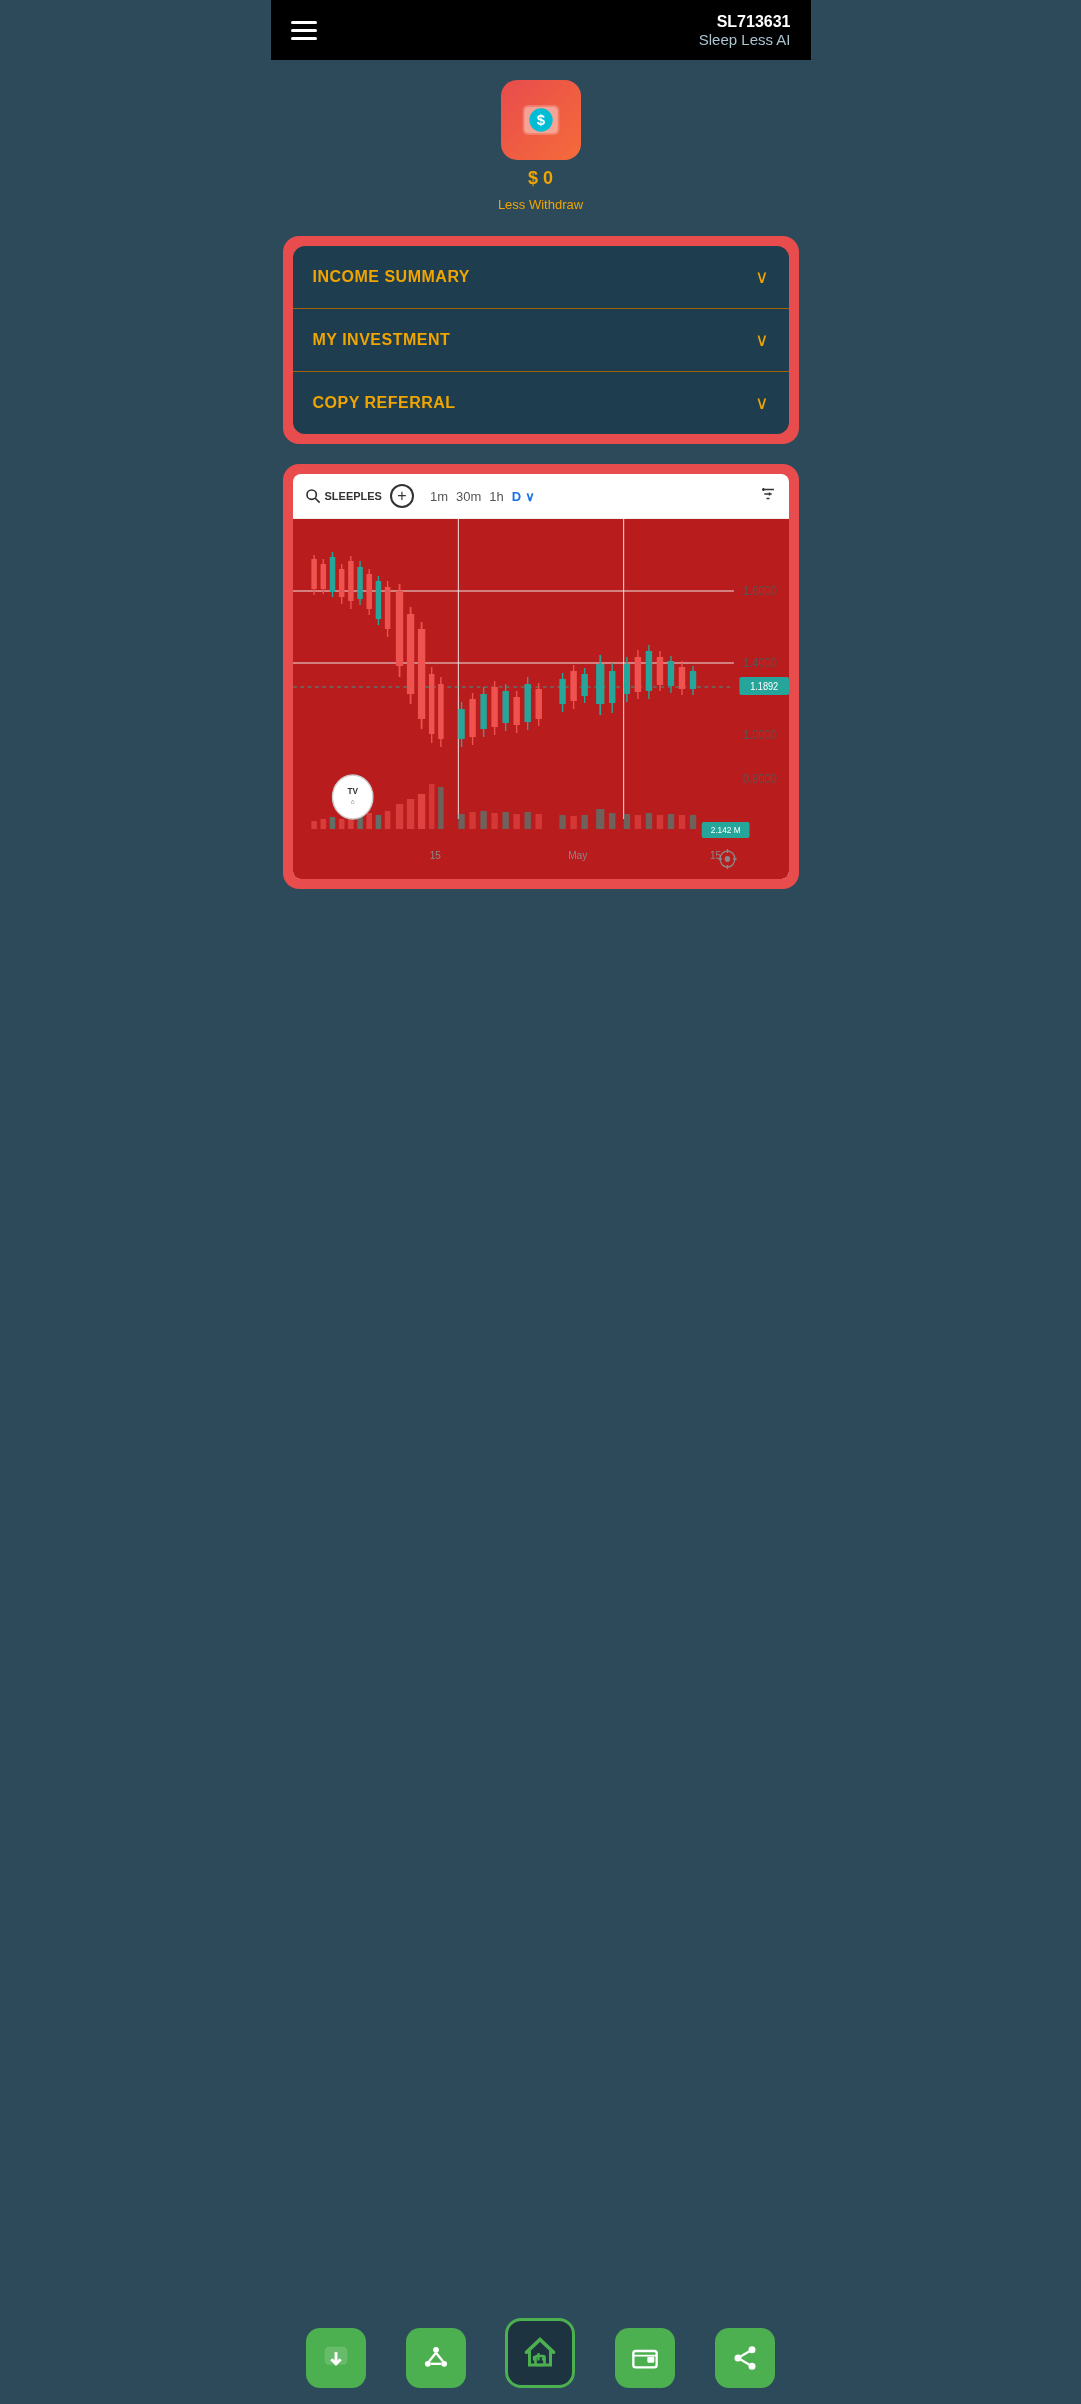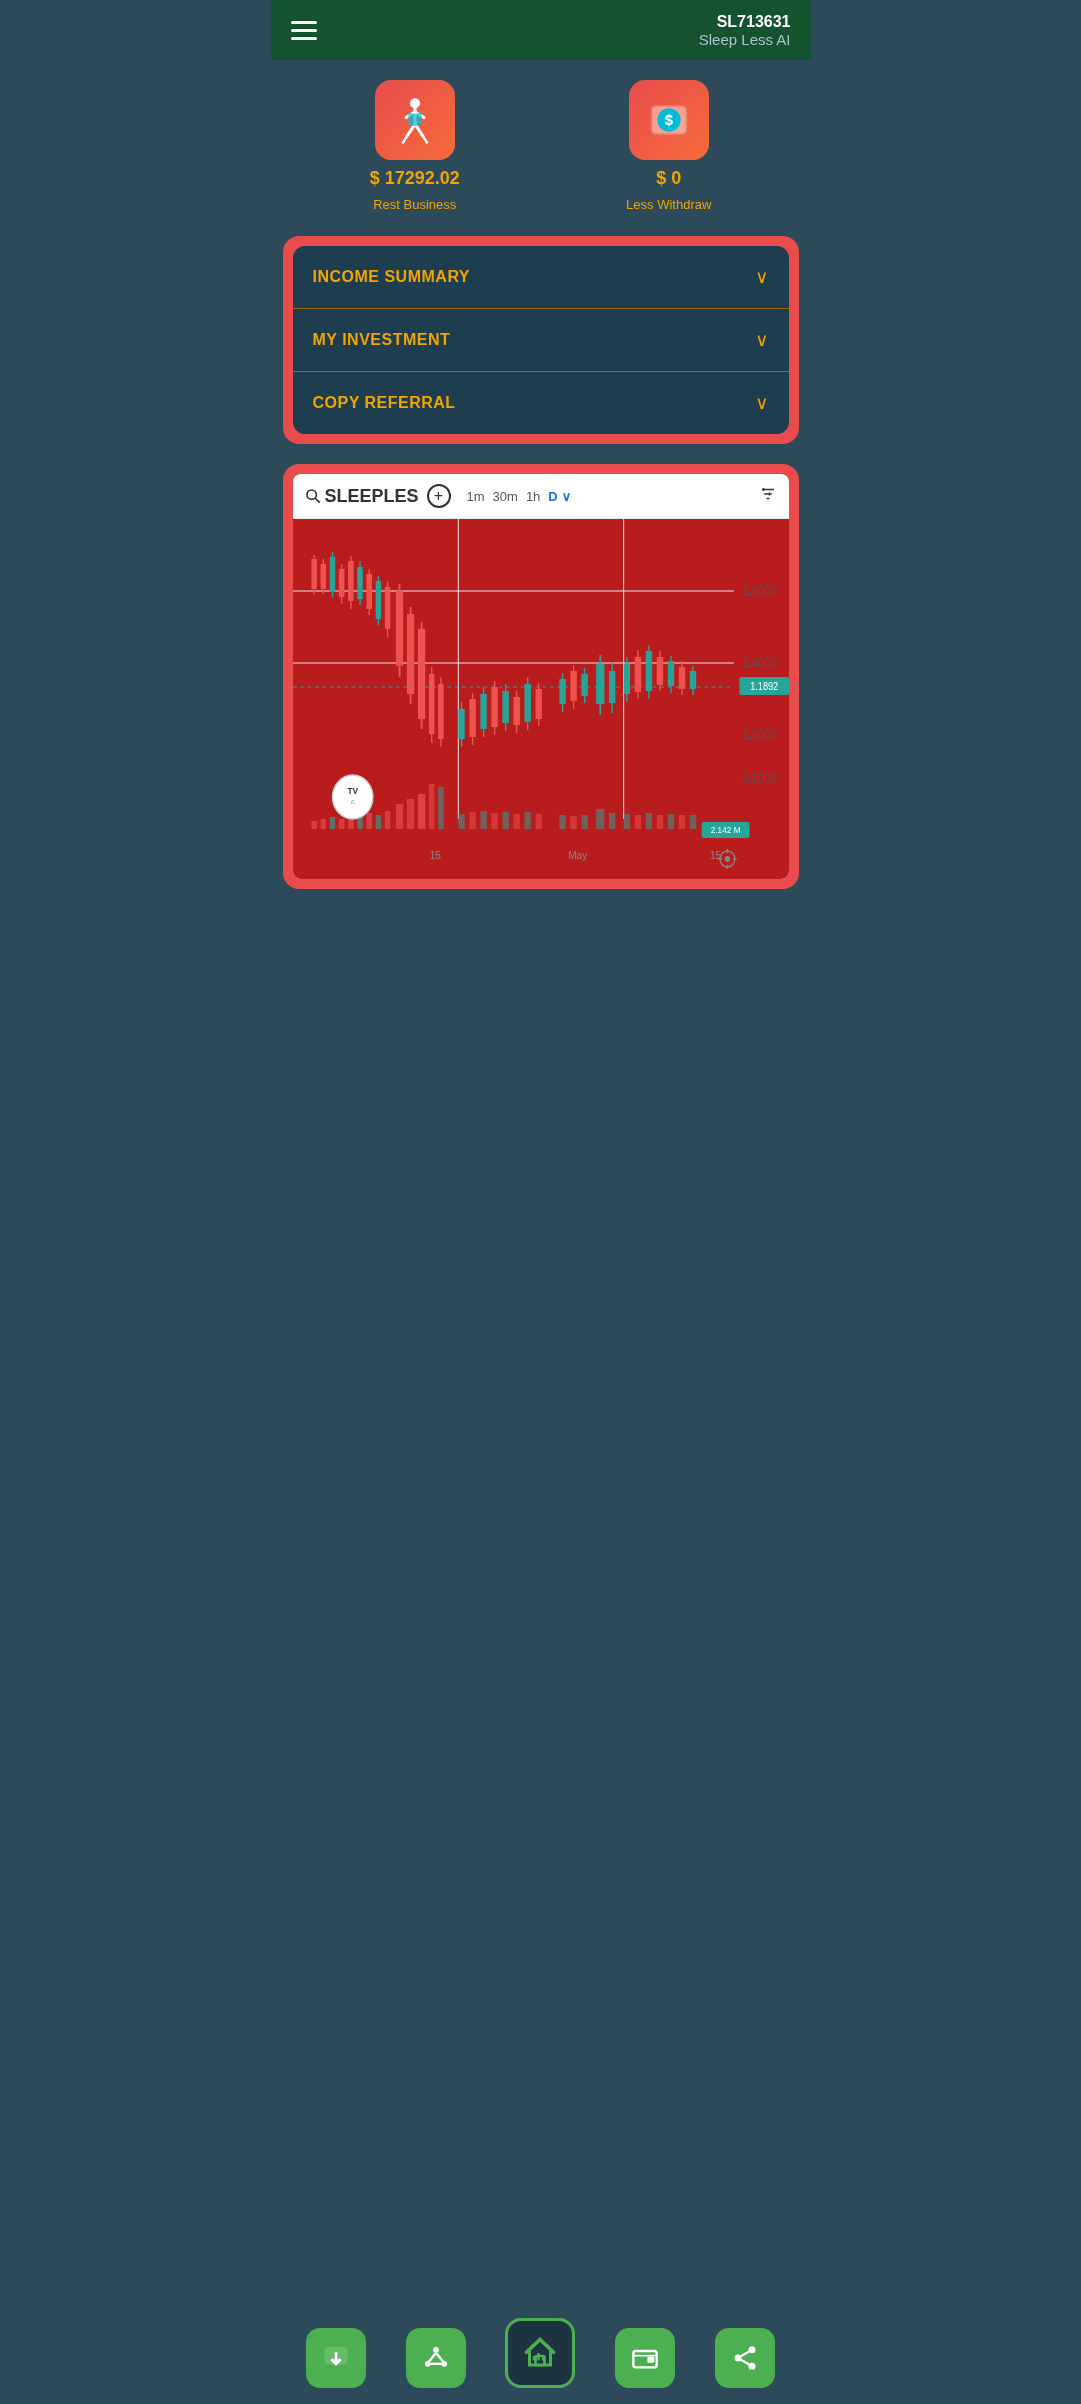--- a/index.html
+++ b/index.html
@@ -13,21 +13,21 @@
       min-height: 100vh;
       position: relative;
       overflow-x: hidden;
     }
 
     
     .header {
       display: flex;
       justify-content: space-between;
       align-items: center;
-      background-color: #14532d;
+      background-color: #000000;
       padding: 14px 20px;
       height: 60px;
     }
     .menu-icon {
       display: flex;
       flex-direction: column;
       gap: 5px;
       cursor: pointer;
     }
     .menu-icon span {
@@ -138,21 +138,21 @@
       align-items: center;
       gap: 8px;
       padding: 10px 12px;
       border-bottom: 1px solid #eee;
     }
     .chart-search {
       display: flex;
       align-items: center;
       gap: 4px;
       font-weight: bold;
-      font-size: 18px;
+      font-size: 11px;
       color: #333;
     }
     .chart-add-btn {
       width: 24px;
       height: 24px;
       border-radius: 50%;
       border: 2px solid #333;
       display: flex;
       align-items: center;
       justify-content: center;
@@ -249,40 +249,20 @@
       <span></span>
   </div>
   <div class="header-right">
     <div class="header-id">SL713631</div>
     <div class="header-subtitle">Sleep Less AI</div>
   </div>
 </div>
 
 <div class="cards-row">
 
-  <div class="card-item">
-    <div class="card-icon-wrap red-bg">
-      <svg viewBox="0 0 60 60" width="50" height="50">
-
-        <circle cx="30" cy="10" r="6" fill="white"></circle>
-        <line x1="30" y1="16" x2="30" y2="35" stroke="white" stroke-width="4"></line>
-        <line x1="30" y1="20" x2="18" y2="28" stroke="white" stroke-width="3.5"></line>
-        <line x1="30" y1="20" x2="42" y2="28" stroke="white" stroke-width="3.5"></line>
-        <line x1="30" y1="35" x2="20" y2="50" stroke="white" stroke-width="3.5"></line>
-        <line x1="30" y1="35" x2="40" y2="50" stroke="white" stroke-width="3.5"></line>
-
-        <path d="M20,50 L15,58" stroke="white" stroke-width="3" fill="none"></path>
-        <path d="M40,50 L45,58" stroke="white" stroke-width="3" fill="none"></path>
-
-        <path d="M22,20 Q30,25 38,20 L38,35 Q30,40 22,35 Z" fill="#00bcd4" opacity="0.7"></path>
-      </svg>
-    </div>
-    <div class="card-value">$ 17292.02</div>
-    <div class="card-label">Rest Business</div>
-  </div>
 
   <div class="card-item">
     <div class="card-icon-wrap teal-bg">
       <svg viewBox="0 0 60 60" width="50" height="50">
         <rect x="8" y="12" width="44" height="36" rx="6" fill="white" opacity="0.2"></rect>
         <rect x="10" y="14" width="40" height="32" rx="5" fill="white" opacity="0.3"></rect>
 
         <circle cx="30" cy="30" r="14" fill="#00bcd4"></circle>
         <text x="30" y="36" text-anchor="middle" font-size="18" font-weight="bold" fill="white">$</text>
       </svg>

